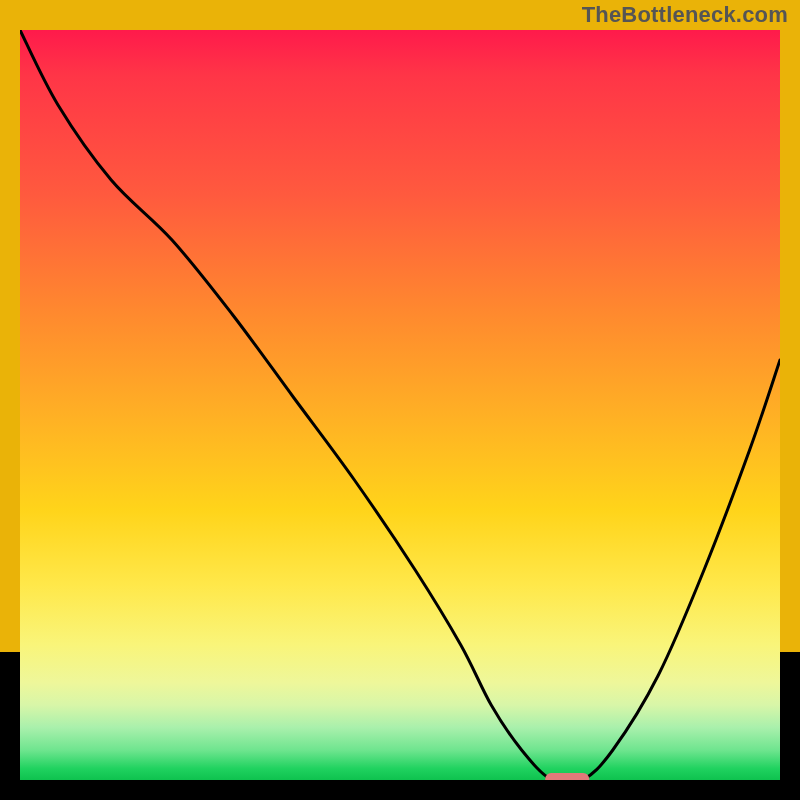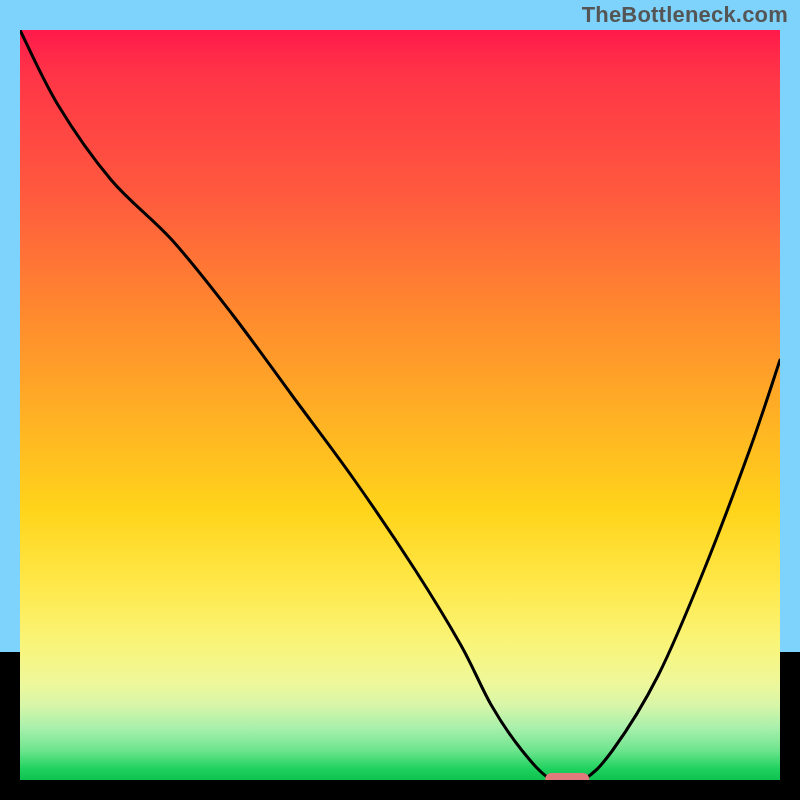--- a/index.html
+++ b/index.html
@@ -8,21 +8,21 @@
     width: 800px;
     height: 800px;
     background: #000;
     overflow: hidden;
     font-family: Arial, Helvetica, sans-serif;
   }
   .frame {
     position: relative;
     width: 800px;
     height: 652px;
-    background: #7dd3fc;
+    background: #eab308;
   }
   .watermark {
     position: absolute;
     top: 2px;
     right: 12px;
     color: #555;
     font-size: 22px;
     font-weight: 600;
     letter-spacing: 0.2px;
     user-select: none;

